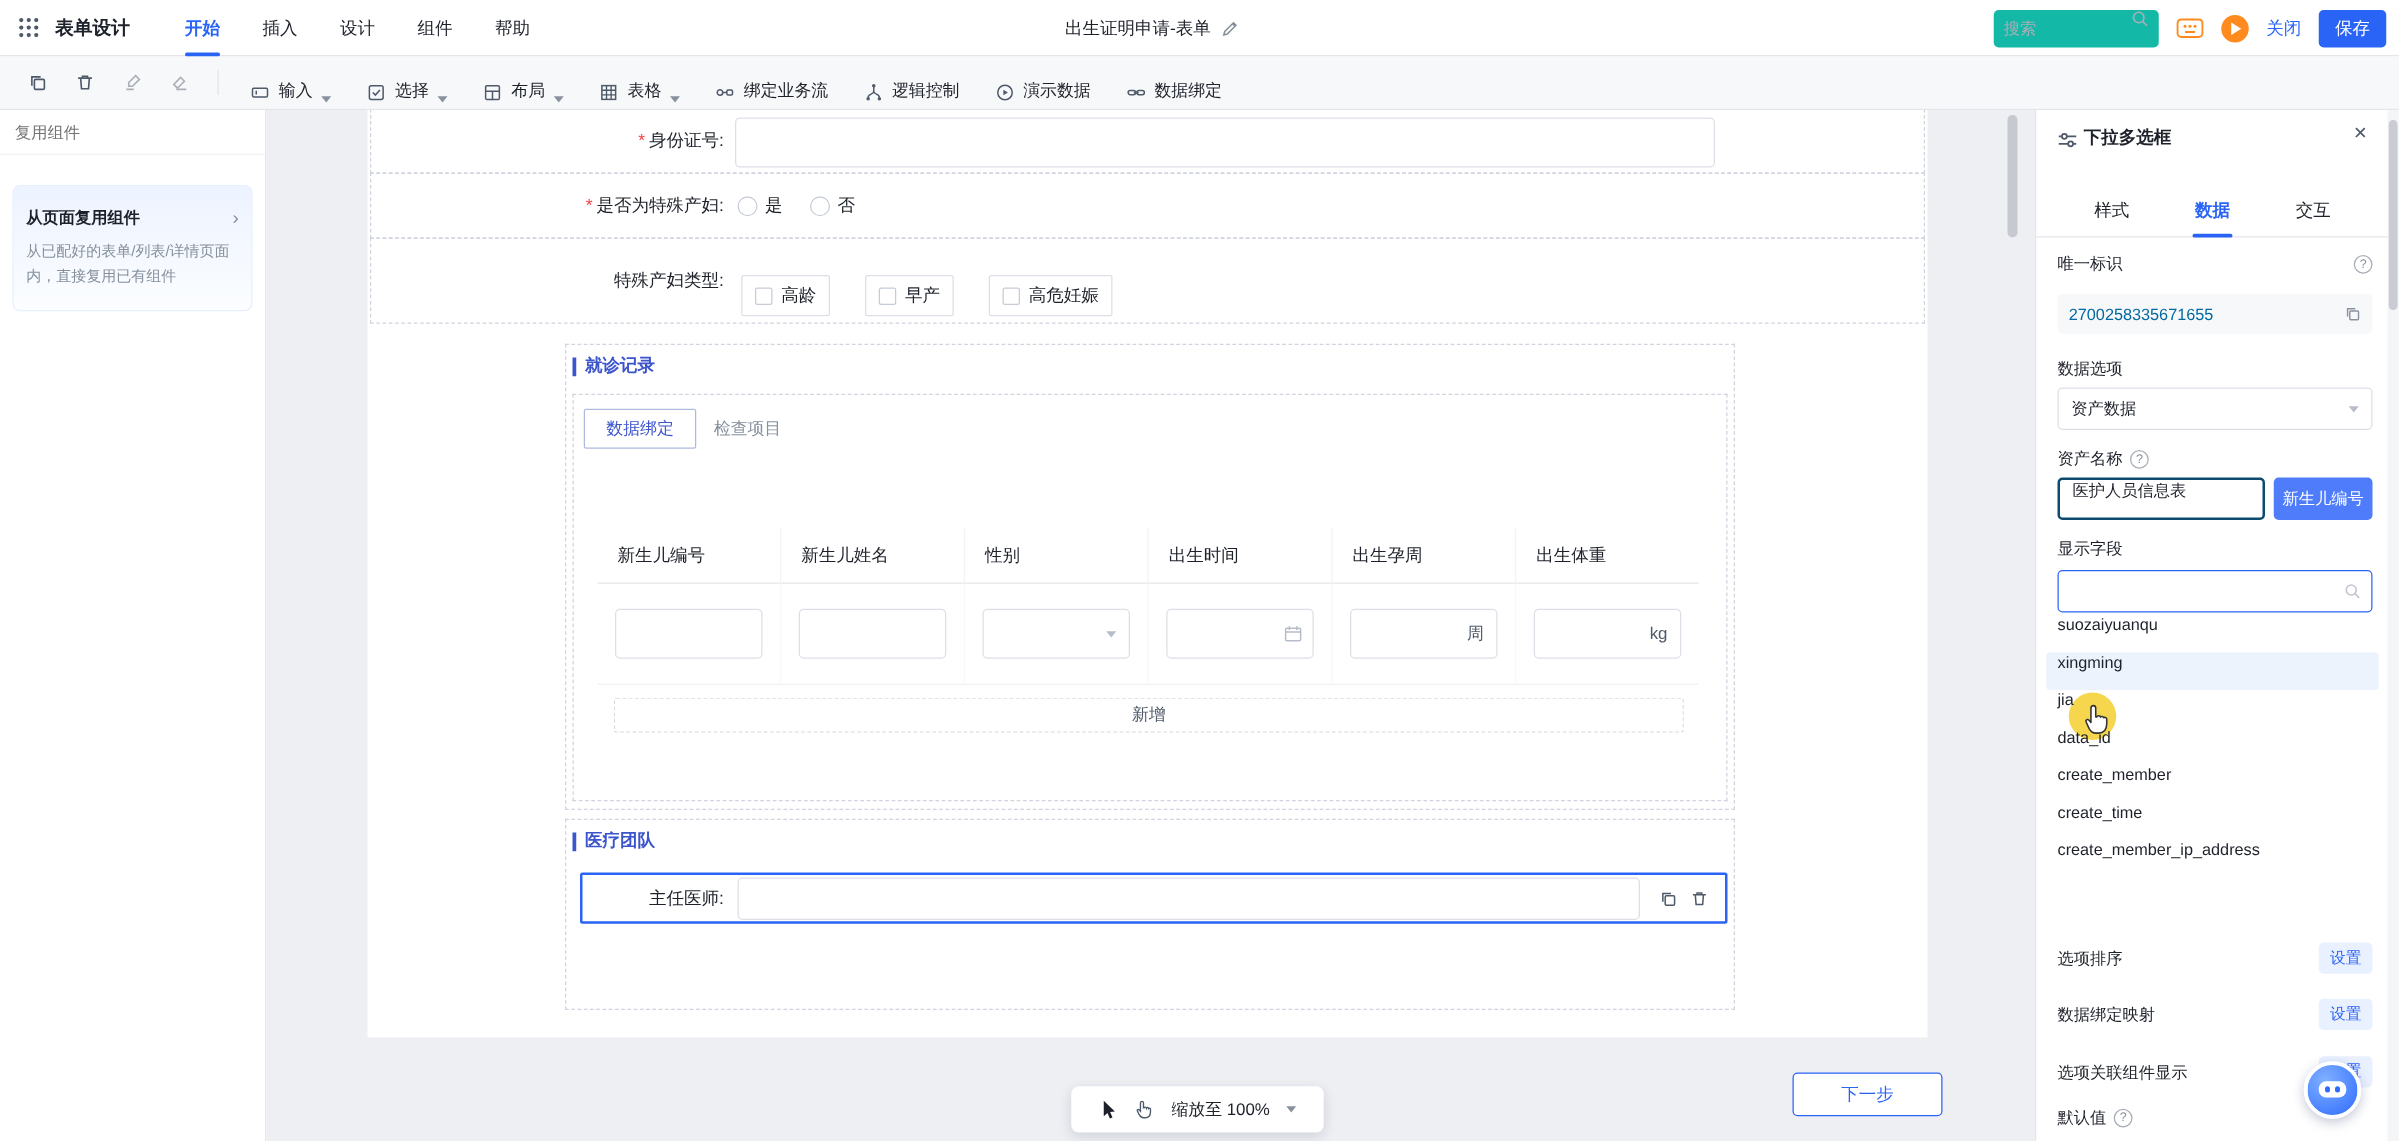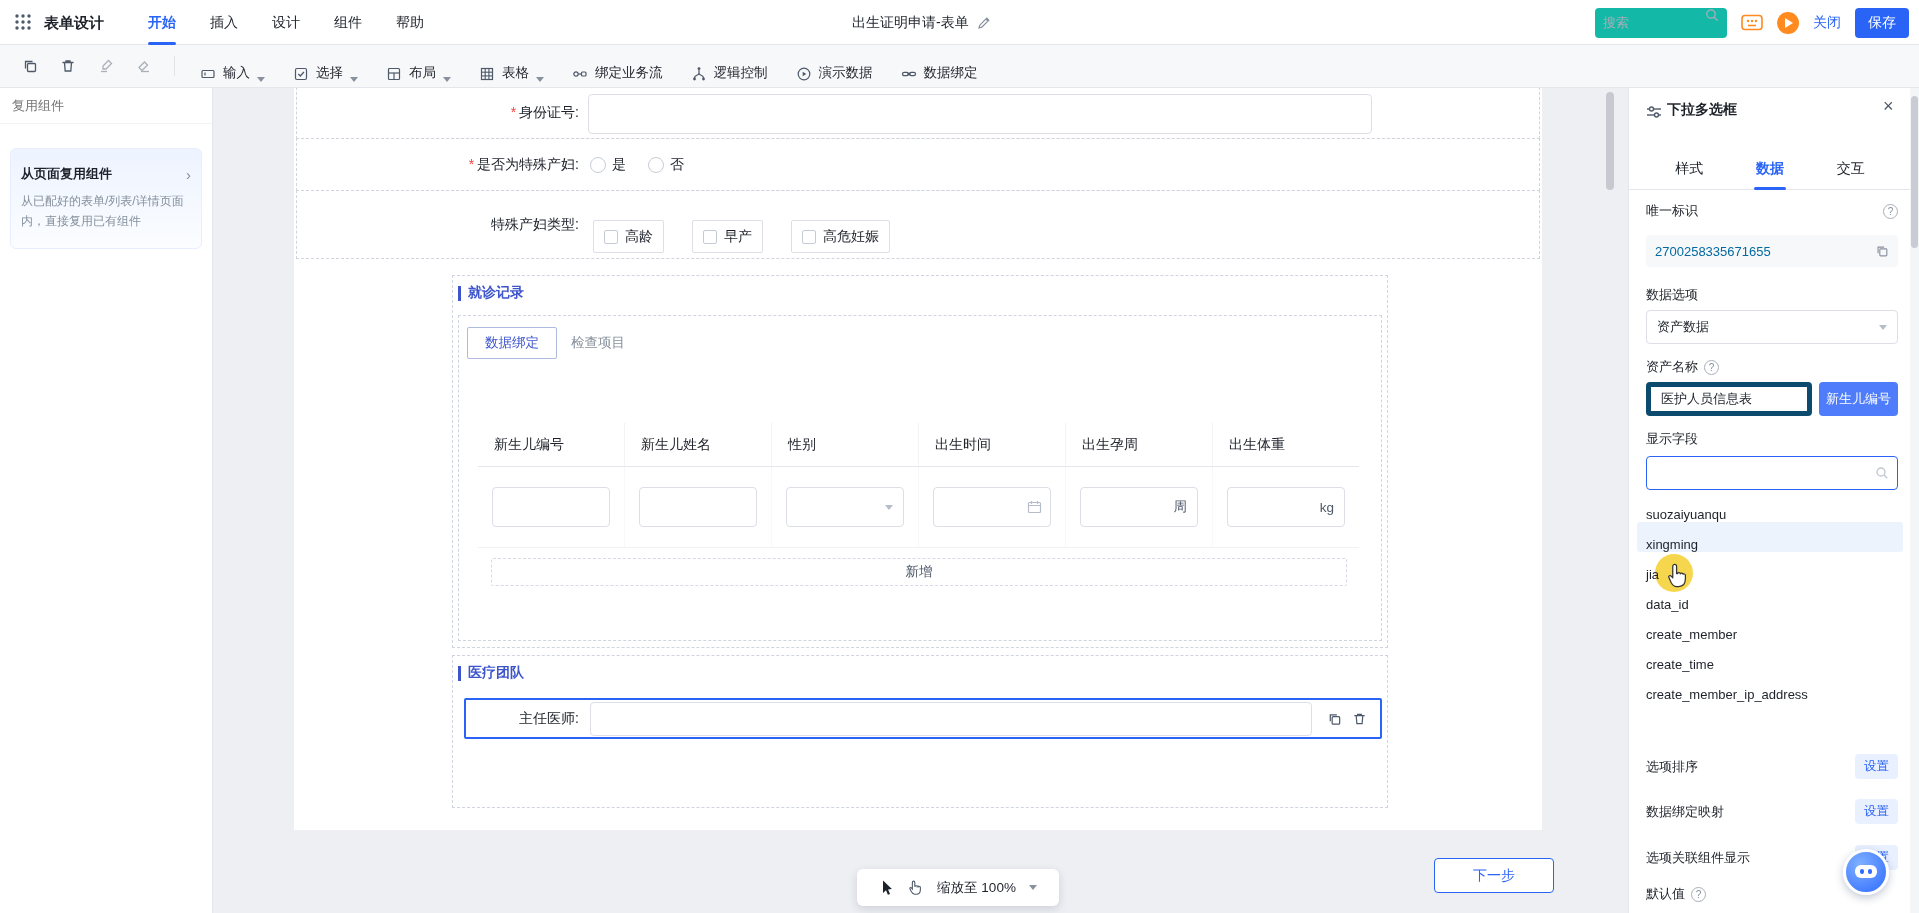--- a/index.html
+++ b/index.html
@@ -83,26 +83,26 @@
 .p-tabs{position:absolute;left:0;top:58px;width:282px;height:44px;border-bottom:1px solid #e5e6eb;display:flex;justify-content:space-around;padding:0 20px}
 .p-tab{position:relative;height:44px;line-height:44px;font-size:14px;color:#1d2129;cursor:pointer}
 .p-tab.active{color:#2a64f6;font-weight:bold}
 .p-tab.active::after{content:'';position:absolute;left:50%;transform:translateX(-50%);bottom:0;width:32px;height:3px;background:#2a64f6;border-radius:2px}
 .prow{position:absolute;left:17px;width:252px;display:flex;align-items:center}
 .plabel{font-size:13px;color:#1d2129}
 .help{width:15px;height:15px;border:1px solid #a9aeb8;border-radius:50%;color:#86909c;font-size:10px;display:inline-flex;align-items:center;justify-content:center;cursor:pointer}
 .id-box{position:absolute;left:17px;top:147px;width:252px;height:32px;background:#f7f8fa;border-radius:4px;display:flex;align-items:center;justify-content:space-between;padding:0 9px}
 .id-val{font-size:13px;color:#0369a1}
 .p-select{position:absolute;left:17px;top:222px;width:252px;height:34px;border:1px solid #dcdfe6;border-radius:4px;display:flex;align-items:center;padding:0 10px;font-size:13px;cursor:pointer}
-.asset-inp{position:absolute;left:17px;top:294px;width:166px;height:34px;border:5px solid #0c4a6e;border-radius:4px;display:flex;align-items:center;padding:0 10px;font-size:13px}
+.asset-inp{position:absolute;left:17px;top:294px;width:166px;height:34px;border:2px solid #0c4a6e;border-radius:4px;display:flex;align-items:flex-start;padding:0 10px;font-size:13px}
 .asset-btn{position:absolute;left:190px;top:294px;width:79px;height:34px;background:#4e7cfa;color:#fff;border:none;border-radius:4px;font-size:13px;cursor:pointer;font-family:inherit}
 .psearch{position:absolute;left:17px;top:368px;width:252px;height:34px;border:1.5px solid #2a64f6;border-radius:4px;padding:0 28px 0 10px;font-size:13px;outline:none;font-family:inherit}
 .psearch-ic{position:absolute;left:246px;top:378px}
 .plist{position:absolute;left:8px;top:404px;width:266px}
-.pli{height:30px;display:flex;align-items:flex-end;padding-left:9px;font-size:13px;color:#1d2129;cursor:pointer;border-radius:3px}
+.pli{height:30px;display:flex;align-items:flex-start;padding-left:9px;font-size:13px;color:#1d2129;cursor:pointer;border-radius:3px}
 .pli.hl{background:#edf3fd}
 .pli span{position:relative;z-index:2}
 .set-btn{height:25px;padding:0 9px;background:#e9f0ff;color:#2a64f6;border:none;border-radius:4px;font-size:12.5px;cursor:pointer;font-family:inherit}
 .click-circle{position:absolute;left:26px;top:466px;width:38px;height:38px;border-radius:50%;background:#f6d443;opacity:.95;z-index:1}
 .hand-cursor{position:absolute;left:38px;top:474px;z-index:7}
 .avatar{position:absolute;left:214px;top:761px;width:46px;height:46px;border-radius:50%;background:radial-gradient(circle at 35% 30%,#7fb0ff,#2f6bff);border:3px solid #fff;box-shadow:0 3px 9px rgba(20,40,90,.25);z-index:8;cursor:pointer}
 .avatar .visor{position:absolute;left:9px;top:13px;width:22px;height:13px;background:#fff;border-radius:6px}
 .avatar .eye{position:absolute;top:17px;width:4px;height:5px;background:#2f6bff;border-radius:2px}
 </style>
 </head>

